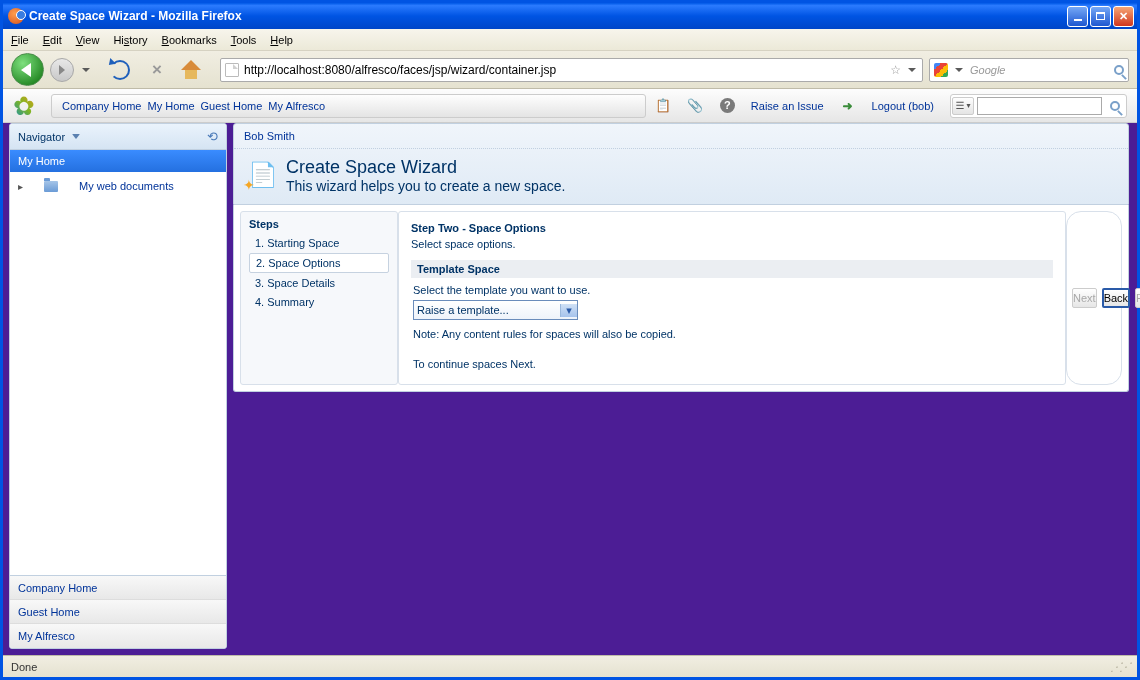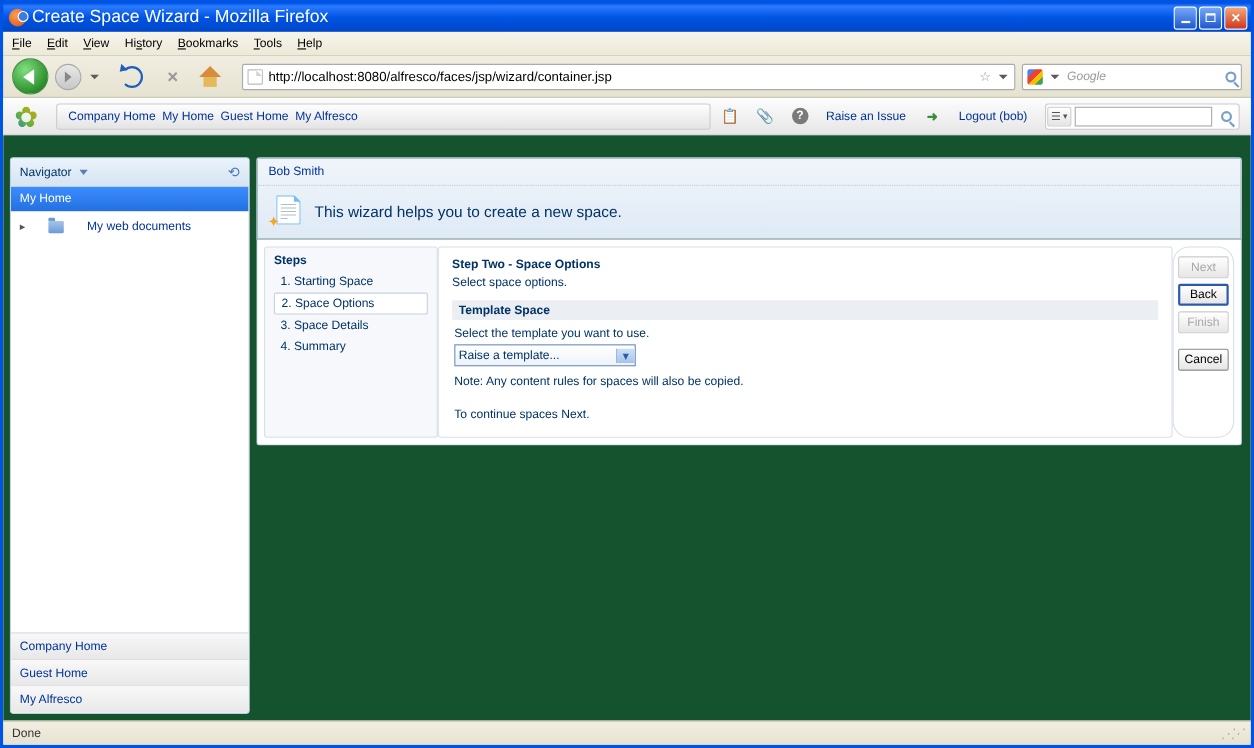--- a/index.html
+++ b/index.html
@@ -3,21 +3,21 @@
 <meta charset="utf-8">
 <style>
 * { box-sizing: border-box; margin: 0; padding: 0; }
 body { font-family: Tahoma, Verdana, sans-serif; font-size: 11px; background: #ece9d8; overflow: hidden; }
 
 
 .xp-window { width: 1140px; height: 680px; background: #0054e3; padding: 3px; display: flex; flex-direction: column; }
 .xp-titlebar { height: 26px; background: linear-gradient(to bottom, #0058e6, #2b7bff 10%, #0054e3 50%, #0046c8); display: flex; align-items: center; padding: 0 3px 0 5px; }
 .xp-icon { width: 16px; height: 16px; background: radial-gradient(circle at 40% 35%, #ff9d4d, #d3501c); border-radius: 50%; margin-right: 5px; position: relative; }
 .xp-icon::after { content: ""; position: absolute; top: 2px; right: -2px; width: 8px; height: 8px; background: #3a7de0; border-radius: 50%; border: 1px solid #fff; }
-.xp-title { color: white; font-weight: normal; font-size: 16px; flex: 1; }
+.xp-title { color: white; font-weight: bold; font-size: 12px; flex: 1; }
 .xp-buttons { display: flex; gap: 2px; }
 .xp-btn { width: 21px; height: 21px; border: 1px solid #fff; border-radius: 3px; display: flex; align-items: center; justify-content: center; color: white; font-weight: bold; font-size: 11px; cursor: pointer; font-family: Arial; background: linear-gradient(to bottom, #75a8f6, #1e57d0); }
 .xp-btn.close { background: linear-gradient(to bottom, #f6a675, #d0361e); }
 .xp-min-glyph { display: block; width: 8px; height: 2px; background: #fff; margin-top: 7px; }
 .xp-max-glyph { display: block; width: 9px; height: 8px; border: 1px solid #fff; border-top: 2px solid #fff; }
 
 
 .ff-chrome { background: #ece9d8; display: flex; flex-direction: column; flex: 1; }
 .ff-menubar { height: 22px; display: flex; align-items: center; padding: 0 8px; gap: 14px; border-bottom: 1px solid #d6d2c2; background: linear-gradient(to bottom, #f7f5ec, #ece9d8); }
 .ff-menubar span { color: #000; cursor: default; }
@@ -62,21 +62,21 @@
 .ico-logout::before { content: "➜"; color: #3a8c3a; font-size: 12px; font-weight: bold; }
 .alf-link { color: #003399; cursor: pointer; }
 .alf-search-grp { display: flex; align-items: center; gap: 3px; border: 1px solid #ccc; border-radius: 3px; padding: 1px; background: #fff; }
 .alf-search-mode { width: 22px; height: 18px; background: linear-gradient(to bottom, #fefefe, #e4e4e4); border: 1px solid #ccc; border-radius: 2px; display: flex; align-items: center; justify-content: center; cursor: pointer; }
 .alf-search-mode::after { content: "▾"; font-size: 8px; color: #555; margin-left: 2px; }
 .alf-search-mode::before { content: "☰"; font-size: 10px; color: #555; }
 .alf-search-input { width: 125px; height: 18px; border: 1px solid #aaa; padding: 0 3px; }
 .alf-search-go { width: 20px; height: 20px; display: flex; align-items: center; justify-content: center; }
 
 
-.alf-body { flex: 1; display: flex; padding: 20px 8px 6px 6px; gap: 6px; background: #14532d; }
+.alf-body { flex: 1; display: flex; padding: 0 8px 6px 6px; gap: 6px; background: #4c1d95; }
 
 .alf-sidebar { width: 218px; border: 1px solid #c1d0e0; border-radius: 3px; background: #fff; display: flex; flex-direction: column; overflow: hidden; }
 .side-header { height: 26px; background: linear-gradient(to bottom, #eaf3fc, #d5e4f3); border-bottom: 1px solid #c1d0e0; display: flex; align-items: center; padding: 0 8px; color: #003366; justify-content: space-between; }
 .side-drop { display: inline-flex; align-items: center; gap: 4px; cursor: pointer; }
 .side-drop::after { content: ""; width: 0; height: 0; border-top: 5px solid #5a80b0; border-left: 4px solid transparent; border-right: 4px solid transparent; display: inline-block; margin-left: 3px; border-radius: 1px; }
 .side-refresh { color: #4a7ab8; cursor: pointer; font-size: 13px; }
 .side-active { height: 22px; background: linear-gradient(to bottom, #3a8cff, #2470e0); color: white; display: flex; align-items: center; padding: 0 8px; }
 .side-tree { flex: 1; padding: 6px 8px; }
 .side-tree-item { display: flex; align-items: center; gap: 21px; color: #003399; cursor: pointer; padding: 2px 0; }
 .tree-expand::before { content: "▸"; color: #555; font-size: 10px; }
@@ -104,21 +104,21 @@
 .step-item.active { background: white; border: 1px solid #c6d2e0; }
 
 .wizard-panel { flex: 1; border: 1px solid #d8e0ea; border-radius: 3px; padding: 10px 12px; }
 .wp-title { font-weight: bold; color: #003366; margin-bottom: 4px; }
 .wp-desc { color: #003366; margin-bottom: 10px; }
 .wp-section-head { background: #ebeef2; color: #003366; font-weight: bold; padding: 3px 6px; margin-bottom: 6px; }
 .wp-text { color: #003366; margin: 4px 2px; }
 .wp-select { width: 165px; height: 20px; border: 1px solid #6a8cbb; background: linear-gradient(to bottom, #fff, #eef3fa); color: #003366; margin: 4px 2px 8px 2px; padding-left: 3px; display: flex; align-items: center; justify-content: space-between; cursor: pointer; }
 .wp-select::after { content: "▾"; color: #2a5aa8; background: linear-gradient(to bottom,#cfe0f5,#a6c3ec); width: 16px; text-align: center; border-left: 1px solid #9bb8dc; }
 
-.btn-panel { width: 56px; border: 1px solid #d8e0ea; border-radius: 15px; padding: 8px 5px; display: flex; flex-direction: column; gap: 5px; align-items: center; }
+.btn-panel { width: 56px; border: 1px solid #d8e0ea; border-radius: 15px; padding: 8px 5px; display: flex; flex-direction: row; gap: 5px; align-items: center; }
 .wiz-btn { width: 46px; height: 20px; border: 1px solid #888; border-radius: 2px; background: linear-gradient(to bottom, #fff, #e6e6e6); display: flex; align-items: center; justify-content: center; font-size: 11px; cursor: pointer; color: #000; }
 .wiz-btn.disabled { color: #a8a8a8; border-color: #ccc; cursor: default; }
 .wiz-btn.primary { border: 2px solid #2a5aa8; }
 
 .statusbar { height: 22px; background: linear-gradient(to bottom, #f1eee2, #e5e2d0); border-top: 1px solid #bfbba8; display: flex; align-items: center; padding: 0 8px; color: #333; }
 .statusbar-resize { margin-left: auto; color: #b5b19e; letter-spacing: -3px; font-size: 12px; transform: skewX(-15deg); }
 </style>
 </head>
 <body>
 
@@ -221,20 +221,21 @@
             <div class="side-bottom-link">My Alfresco</div>
           </div>
         </div>
 
         <div class="alf-main">
           <div class="main-header">
             <div class="mh-breadcrumb">Bob Smith</div>
             <div class="mh-title-row">
               <div class="wizard-ico"></div>
               <div>
+                <div class="mh-title">Create Space Wizard</div>
                 <div class="mh-sub">This wizard helps you to create a new space.</div>
               </div>
             </div>
           </div>
 
           <div class="main-body">
             <div class="steps-panel">
               <div class="steps-title">Steps</div>
               <div class="step-item">1. Starting Space</div>
               <div class="step-item active">2. Space Options</div>

